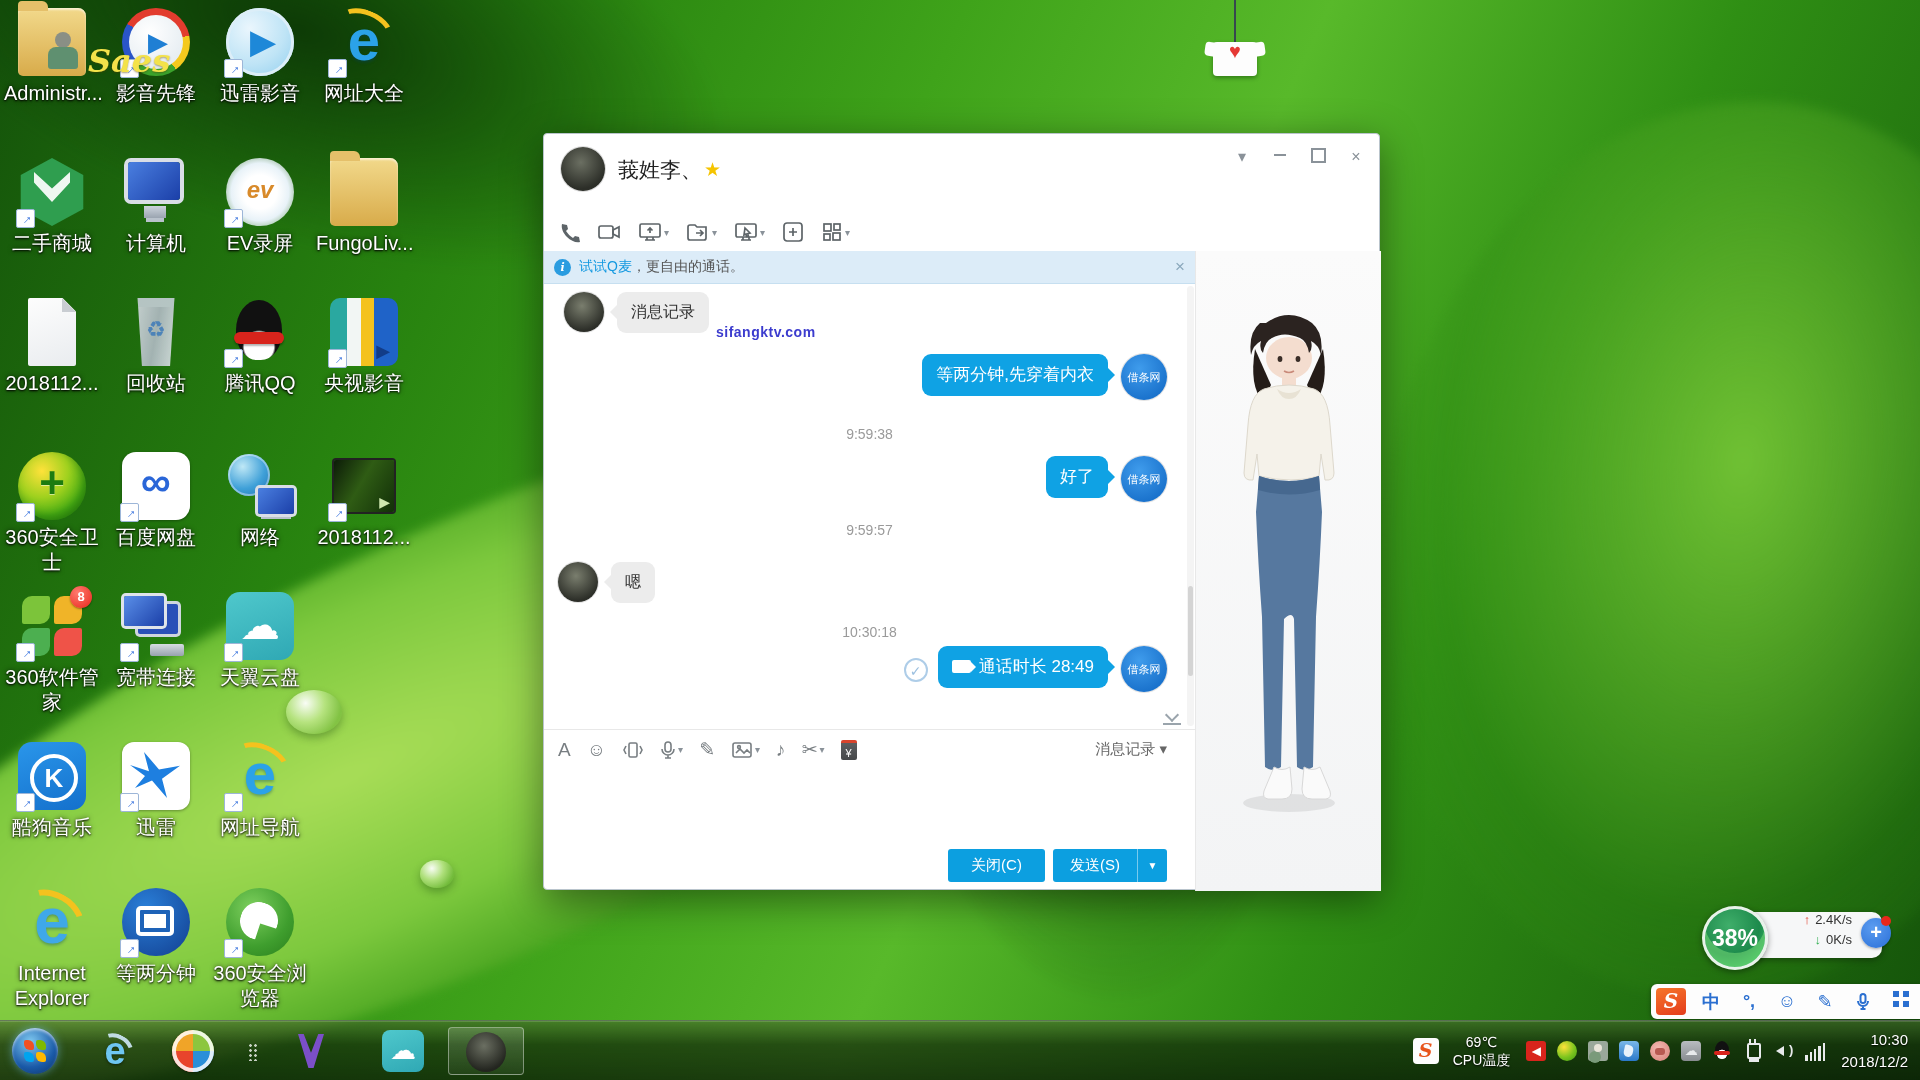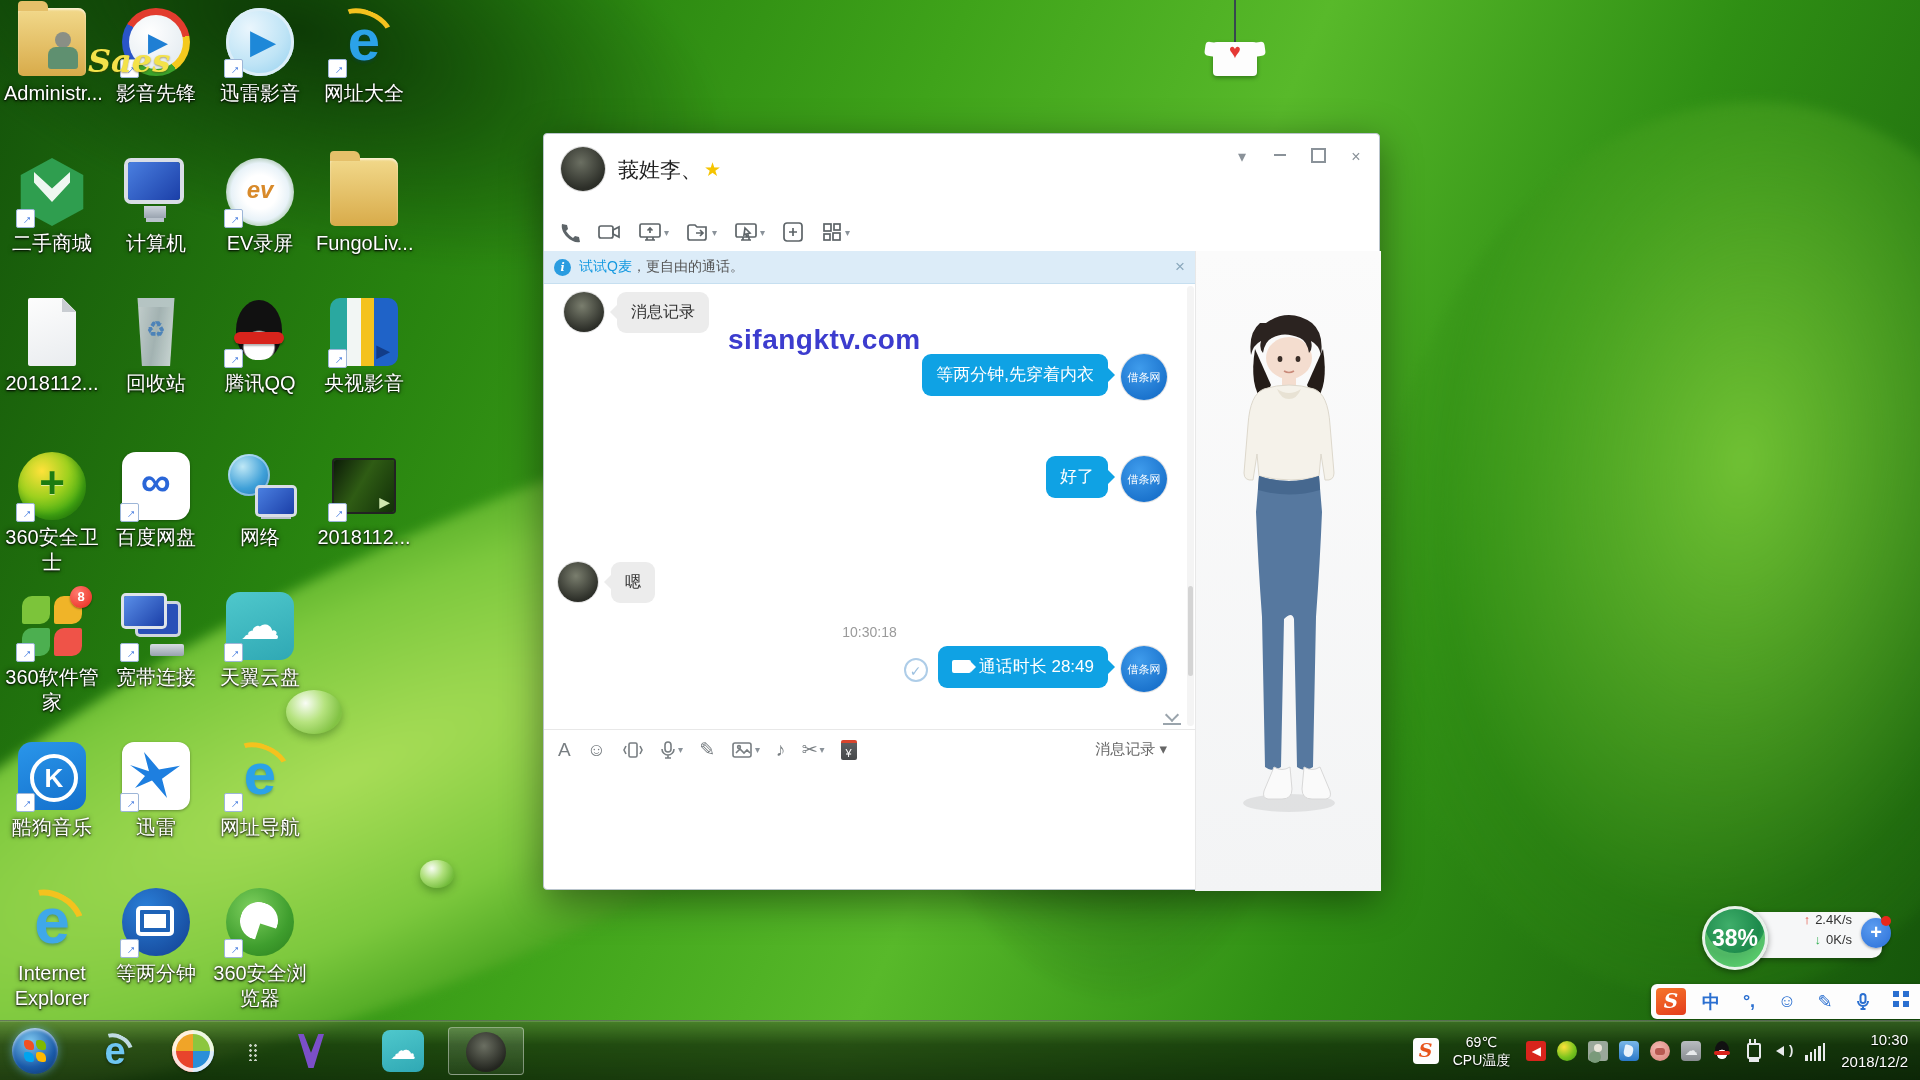--- a/index.html
+++ b/index.html
@@ -148,21 +148,21 @@
   .msgrow { position:absolute; display:flex; align-items:flex-start; }
   .av { width:40px; height:40px; border-radius:50%; background:radial-gradient(circle at 45% 35%, #7a7e6e, #2c2e28 72%); flex:0 0 auto; box-shadow:0 0 0 1px #e2e2e2; cursor:pointer; }
   .av.blue { width:46px; height:46px; background:radial-gradient(circle at 40% 32%, #3f9cec, #1a72cc 75%);
     color:#fff; font-size:11px; text-align:center; line-height:46px; letter-spacing:0; }
   .bub { max-width:430px; padding:10px 14px; font-size:16px; border-radius:9px; position:relative; line-height:1.3; }
   .bub.gray { background:#ececec; color:#333; margin-left:13px; }
   .bub.gray::before { content:""; position:absolute; left:-7px; top:13px; border:7px solid transparent; border-right-color:#ececec; border-left:0; }
   .bub.blue { background:#0fa2e4; color:#fff; margin-right:13px; font-size:17px; }
   .bub.blue::after { content:""; position:absolute; right:-7px; top:14px; border:7px solid transparent; border-left-color:#0fa2e4; border-right:0; }
   .time { position:absolute; width:100%; text-align:center; font-size:14px; color:#9a9a9a; }
-  .wm { position:absolute; left:184px; top:40px; font-size:28px; font-weight:bold; color:#3c3cce; letter-spacing:.5px; }
+  .wm { position:absolute; left:172px; top:40px; font-size:14px; font-weight:bold; color:#3c3cce; letter-spacing:.5px; }
   .readmark { width:24px; height:24px; border:2px solid #aecde8; border-radius:50%; color:#9cc0e0;
     font-size:14px; text-align:center; line-height:22px; margin:12px 10px 0 0; }
   .camico { display:inline-block; width:19px; height:13px; background:#fff; border-radius:2px; position:relative; margin-right:8px; vertical-align:-1px; }
   .camico::after { content:""; position:absolute; right:-5px; top:2px; border:5px solid transparent; border-left-color:#fff; border-right:0; }
   .scrolldn { position:absolute; right:14px; bottom:4px; width:18px; height:16px; cursor:pointer; border-bottom:2px solid #9aa4ac; }
   .scrolldn::before { content:""; position:absolute; left:4px; top:1px; width:8px; height:8px;
     border-right:2px solid #9aa4ac; border-bottom:2px solid #9aa4ac; transform:rotate(45deg); }
   .scrollbar { position:absolute; right:1px; top:2px; width:7px; height:440px; background:#f4f4f4; border-radius:4px; }
   .scrollbar .thumb { position:absolute; left:1px; top:300px; width:5px; height:90px; background:#d4d4d4; border-radius:3px; }
 
@@ -527,24 +527,26 @@
     <div class="messages">
       <div class="msgrow" style="left:20px;top:8px;">
         <div class="av"></div>
         <div class="bub gray">消息记录</div>
       </div>
       <div class="wm">sifangktv.com</div>
       <div class="msgrow" style="right:28px;top:70px;">
         <div class="bub blue">等两分钟,先穿着内衣</div>
         <div class="av blue">借条网</div>
       </div>
+      <div class="time" style="top:142px;">9:59:38</div>
       <div class="msgrow" style="right:28px;top:172px;">
         <div class="bub blue">好了</div>
         <div class="av blue">借条网</div>
       </div>
+      <div class="time" style="top:238px;">9:59:57</div>
       <div class="msgrow" style="left:14px;top:278px;">
         <div class="av"></div>
         <div class="bub gray">嗯</div>
       </div>
       <div class="time" style="top:340px;">10:30:18</div>
       <div class="msgrow" style="right:28px;top:362px;">
         <div class="readmark">✓</div>
         <div class="bub blue"><span class="camico"></span><span>通话时长 28:49</span></div>
         <div class="av blue">借条网</div>
       </div>
@@ -593,20 +595,27 @@
         <span class="tb-caret">▾</span>
         </span>
       <span class="mt-i">
           <span class="redpacket">¥</span>
         </span>
       <span class="history"><span>消息记录</span> ▾</span>
     </div>
 
     <div class="input-area"></div>
 
+    <div class="btn-row">
+      <button class="btn close-b">关闭(C)</button>
+      <span class="btn-send-grp">
+        <button class="btn send-b">发送(S)</button>
+        <button class="btn send-dd">▼</button>
+      </span>
+    </div>
   </div>
 
   <div class="right-panel">
     <svg class="girl" width="150" height="520" viewBox="0 0 150 520">
       <ellipse cx="75" cy="500" rx="46" ry="9" fill="rgba(0,0,0,.08)"></ellipse>
       <path d="M41 46 q-6 38 8 52 l8-16 z" fill="#241c18"></path>
       <path d="M109 46 q6 38 -8 52 l-8-16 z" fill="#241c18"></path>
       <ellipse cx="75" cy="55" rx="23" ry="21" fill="#f4ddcf"></ellipse>
       <path d="M52 20 q23 -16 46 0 q12 10 9 32 q-2 -10 -10 -14 q2 8 -2 12 q-2 -12 -9 -15 q-16 -7 -28 0 q-7 3 -9 15 q-4 -4 -2 -12 q-8 4 -10 14 q-3 -22 9 -32z" fill="#2b2320"></path>
       <ellipse cx="66" cy="56" rx="2.4" ry="3" fill="#3a2e28"></ellipse>

